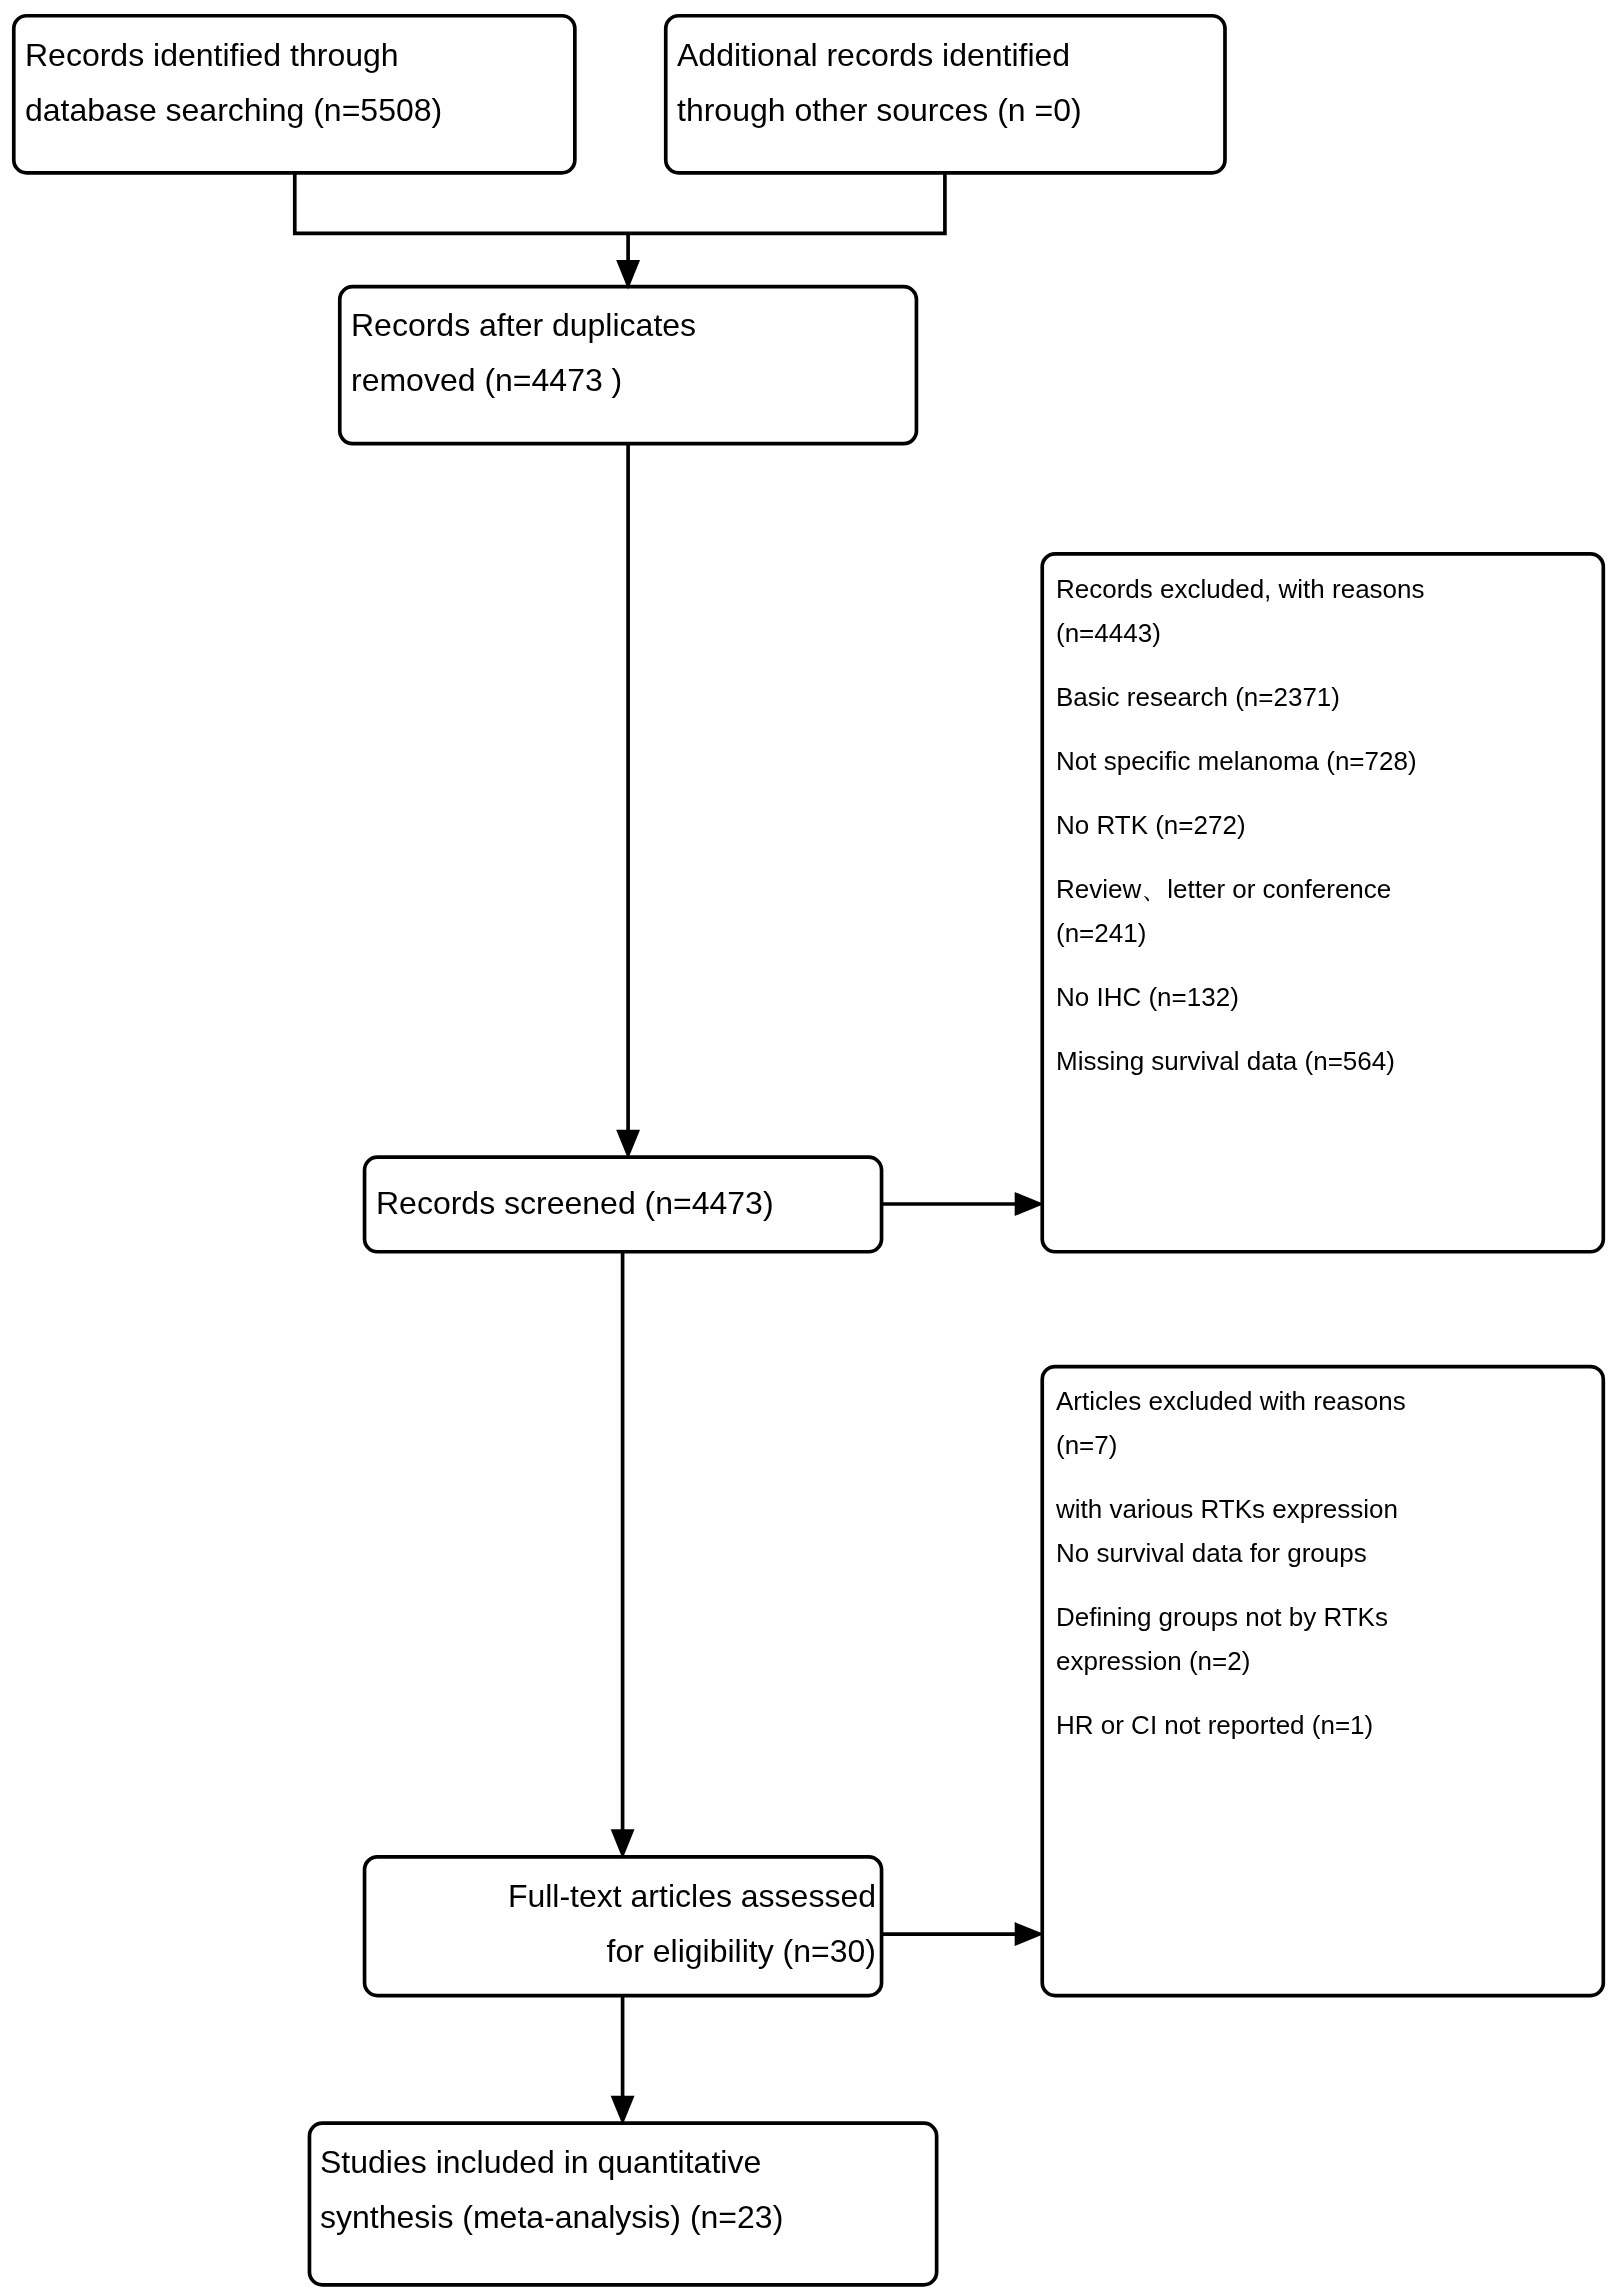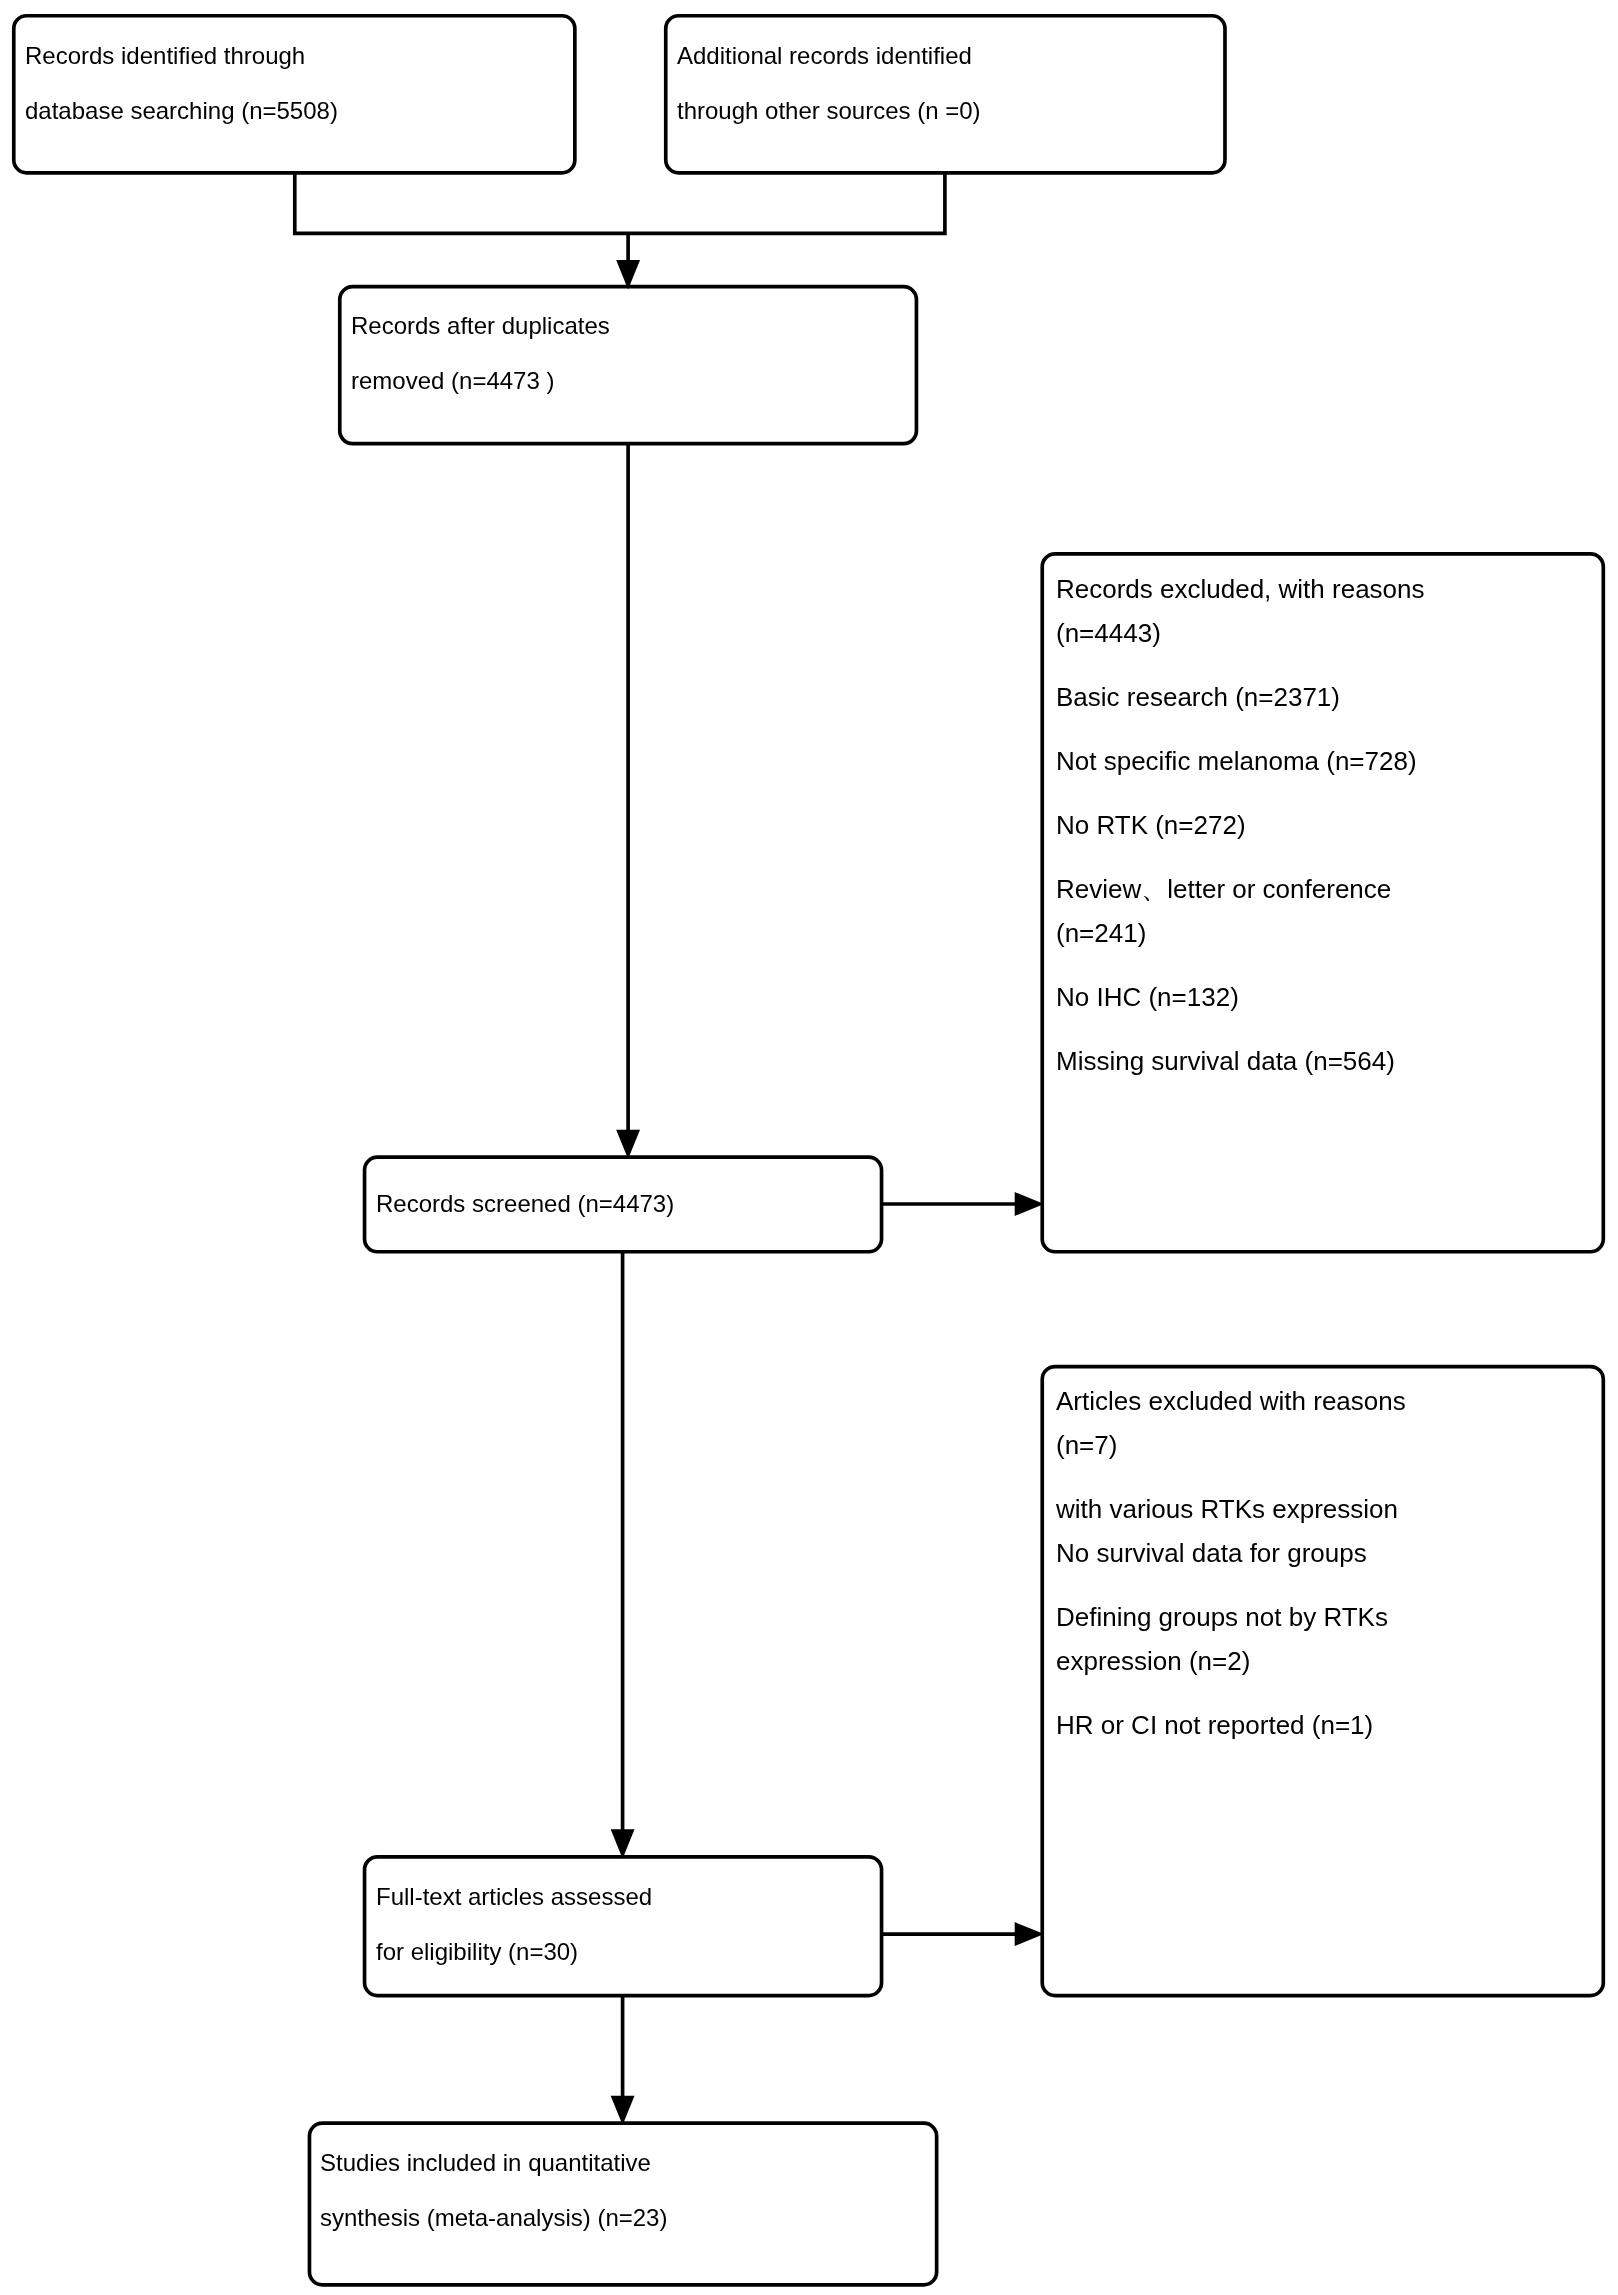--- a/index.html
+++ b/index.html
@@ -36,21 +36,21 @@
     stroke-width: 4;
     fill: none;
   }
   .flow-arrow {
     fill: #000000;
     stroke: none;
   }
   .node-text {
     position: absolute;
     font-family: "Liberation Sans", sans-serif;
-    font-size: 24px;
+    font-size: 32px;
     line-height: 55px;
     color: #000000;
     white-space: pre-wrap;
     letter-spacing: 0px;
   }
   .reasons-text {
     position: absolute;
     font-family: "Liberation Sans", sans-serif;
     font-size: 26px;
     line-height: 44px;
@@ -111,21 +111,21 @@
 database searching (n=5508)</div>
 
   <div class="node-text" style="left:677px; top:27.5px; width:545px;">Additional records identified
 through other sources (n =0)</div>
 
   <div class="node-text" style="left:351px; top:298px; width:560px;">Records after duplicates
 removed (n=4473 )</div>
 
   <div class="node-text" style="left:376px; top:1176px; width:500px;">Records screened (n=4473)</div>
 
-  <div class="node-text" style="left:376px; top:1869px; width:500px;">Full-text articles assessed
+  <div class="node-text" style="left:376px; top:1869px; width:500px;text-align:right;">Full-text articles assessed
 for eligibility (n=30)</div>
 
   <div class="node-text" style="left:320px; top:2135px; width:611px;">Studies included in quantitative
 synthesis (meta-analysis) (n=23)</div>
 
   <div class="reasons-text" style="left:1056px; top:567px; width:551px;">
     <div class="reason-item">
       <div>Records excluded, with reasons</div>
       <div>(n=4443)</div>
     </div>

